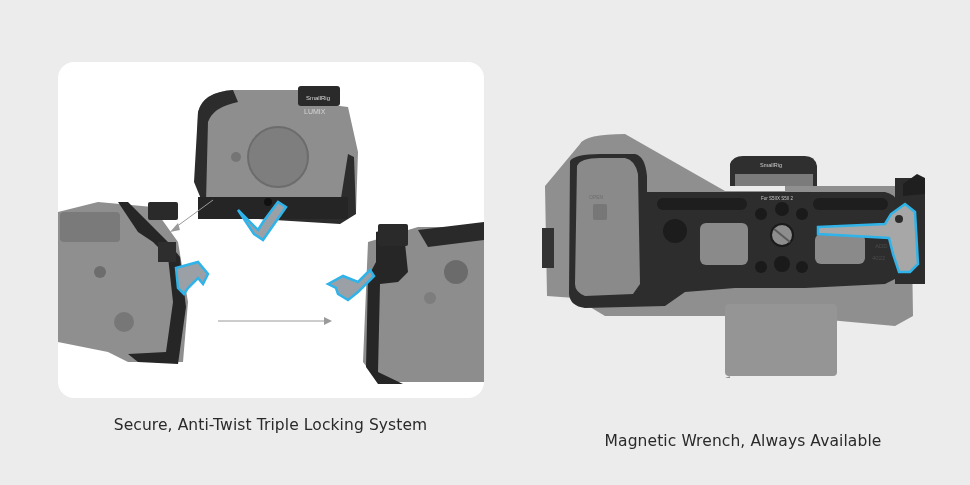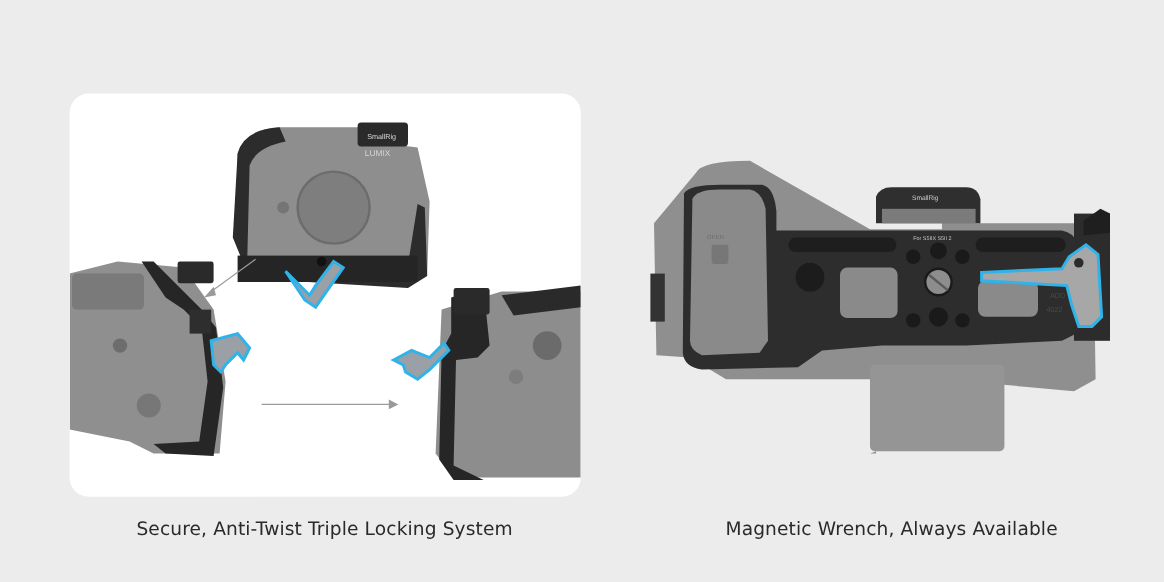--- a/index.html
+++ b/index.html
@@ -1,19 +1,19 @@
 <!DOCTYPE html>
 <html><head>
 <meta charset="utf-8">
 <style>
   html,body{margin:0;padding:0;}
   body{width:970px;height:485px;background:#ececec;position:relative;overflow:hidden;font-family:"DejaVu Sans","Liberation Sans",sans-serif;}
-  .panel{position:absolute;top:16px;height:391px;}
+  .panel{position:absolute;top:0;height:391px;}
   #left{left:0;width:485px;}
-  #right{left:485px;width:485px;}
+  #right{left:485px;width:485px;margin-top:16px;}
   .card{position:absolute;left:58px;top:62px;width:426px;height:336px;background:#ffffff;border-radius:16px;overflow:hidden;}
   .caption{position:absolute;top:416px;left:0;width:100%;text-align:center;font-size:15.5px;color:#2a2a2a;letter-spacing:0.1px;}
   #left .caption{left:28px;width:485px;}
   #right .caption{left:0;width:516px;}
   svg{position:absolute;left:0;top:0;}
 </style>
 </head>
 <body>
 
 <div id="left" class="panel">

